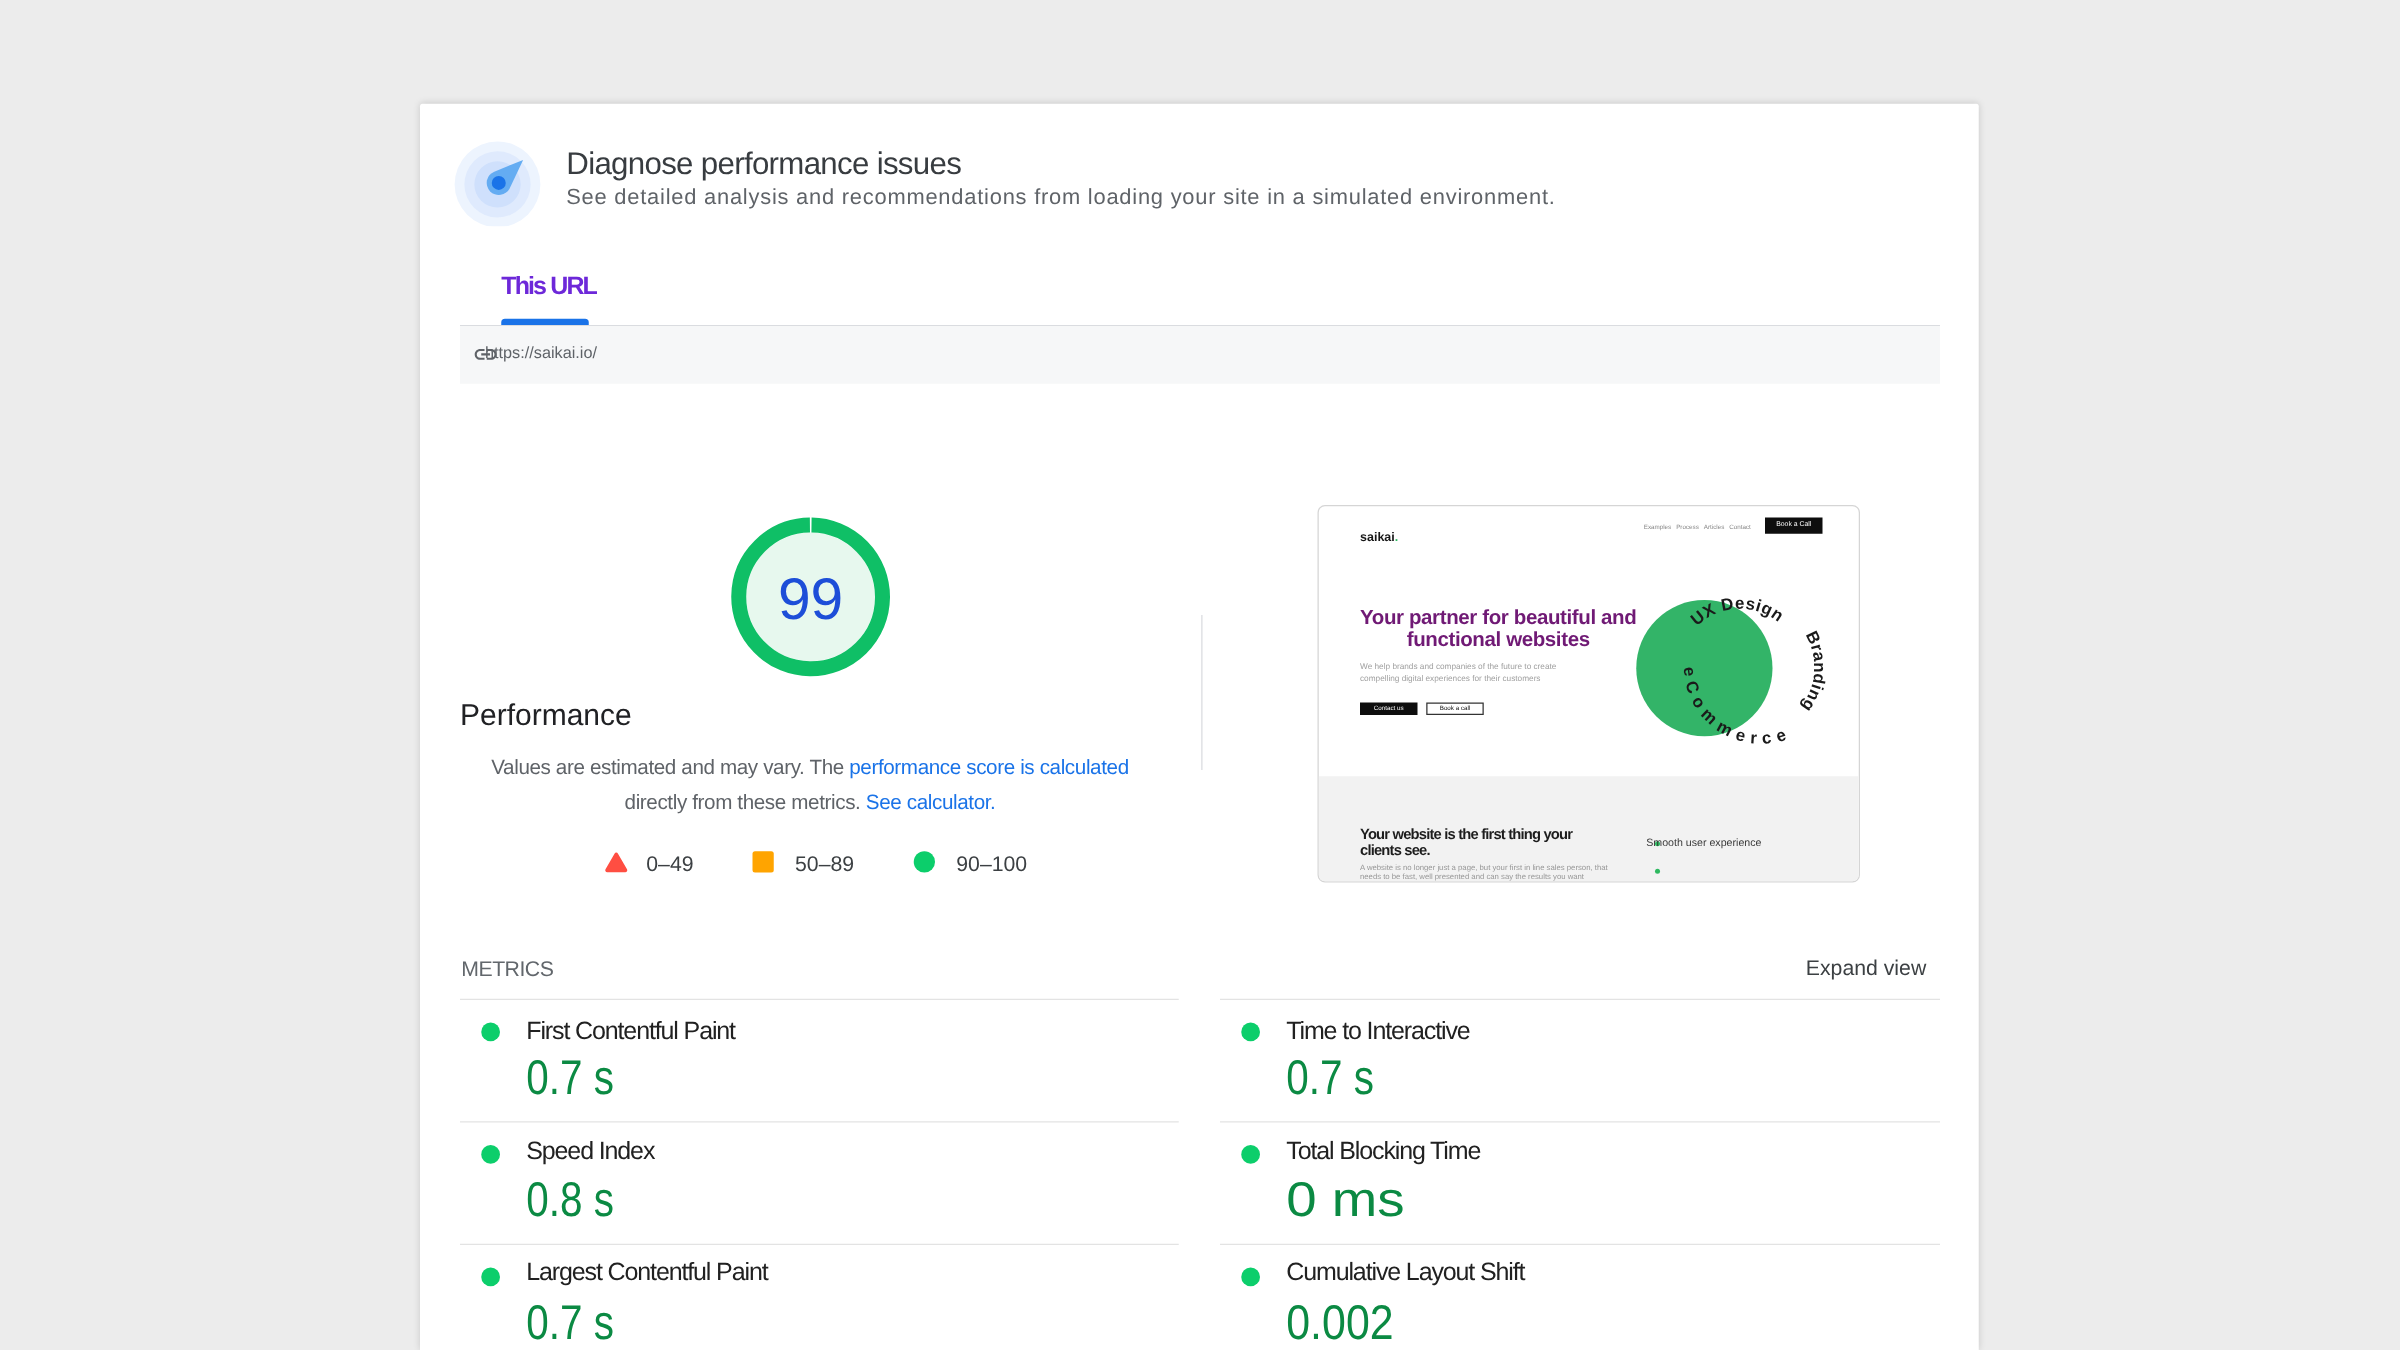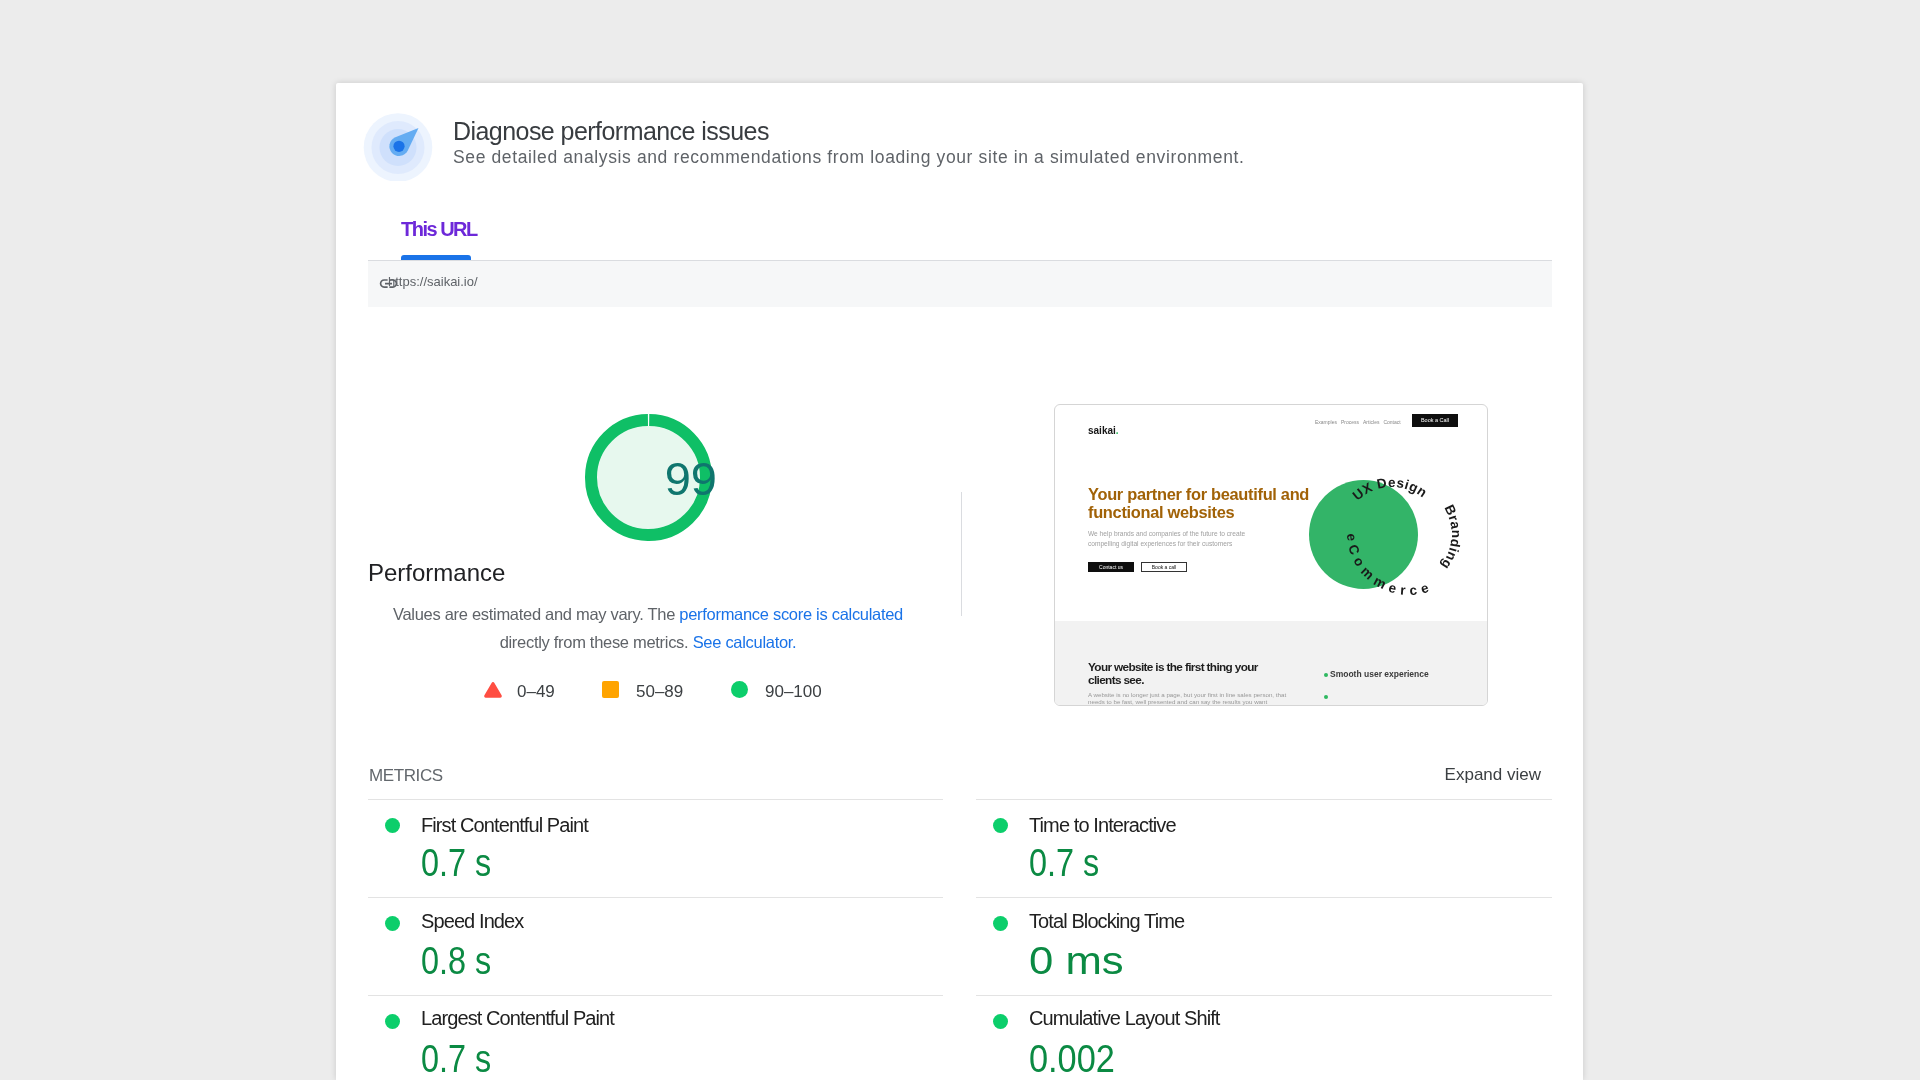--- a/index.html
+++ b/index.html
@@ -17,21 +17,21 @@
 #tabline { left:368px; top:260px; width:1184px; height:1px; background:#dadce0; }
 #tabind { left:401px; top:255px; width:70px; height:5px; background:#1a73e8; border-radius:3px 3px 0 0; }
 
 
 #urlbar { left:368px; top:261px; width:1184px; height:46px; background:#f6f7f8; }
 #urltxt { left:388px; top:275px; font-size:13px; color:#5f6368; line-height:1; }
 #linkicon { left:378px; top:273px; }
 
 
 #gauge { left:580px; top:409px; }
-#score { left:580px; top:454.6px; width:137px; text-align:right; font-size:47px; color:#0f766e; line-height:1; }
+#score { left:580px; top:454.6px; width:137px; text-align:center; font-size:47px; color:#1d4ed8; line-height:1; }
 #perf { left:368px; top:560.5px; width:561px; text-align:left; font-size:24px; color:#202124; line-height:1; }
 #para { left:368px; top:600px; width:560px; text-align:center; font-size:16.5px; line-height:28.3px; color:#5f6368; letter-spacing:-0.3px; }
 #para a { color:#1a73e8; text-decoration:none; }
 
 
 .ltxt { font-size:17px; color:#3c4043; line-height:1; top:683px; }
 
 #lsq { left:602px; top:681px; width:17px; height:17px; background:#ffa400; border-radius:2px; }
 #lci { left:731px; top:681px; width:17px; height:17px; border-radius:50%; background:#0cce6b; }
 
@@ -143,25 +143,25 @@
       <textPath href="#cw1" startOffset="38.5">UX Design</textPath>
     </text>
     <text font-family="Liberation Sans" font-size="13.5" font-weight="700" fill="#1a1a1a" letter-spacing="0.3">
       <textPath href="#cw2" startOffset="130.7">Branding</textPath>
     </text>
     <text font-family="Liberation Sans" font-size="13.5" font-weight="700" fill="#1a1a1a" letter-spacing="5">
       <textPath href="#ccw" startOffset="1">eCommerce</textPath>
     </text>
   </svg>
 
-  <div class="abs" style="left:33px;top:79.5px;font-size:16.4px;font-weight:700;color:#a16207;letter-spacing:-0.3px;line-height:18px;">Your partner for beautiful and<br>functional websites</div>
+  <div class="abs" style="left:33px;top:79.5px;font-size:16.4px;font-weight:700;color:#701a75;letter-spacing:-0.3px;line-height:18px;text-align:center;">Your partner for beautiful and<br>functional websites</div>
   <div class="abs" style="left:33px;top:124px;font-size:6.6px;color:#a0a0a0;line-height:9.5px;">We help brands and companies of the future to create<br>compelling digital experiences for their customers</div>
   <div class="abs" style="left:33px;top:156.5px;width:46px;height:10px;background:#0e0e0e;color:#fff;font-size:5px;text-align:center;line-height:10px;">Contact us</div>
   <div class="abs" style="left:86px;top:156.5px;width:46px;height:10px;background:#fff;border:1px solid #333;color:#111;font-size:5px;text-align:center;line-height:8px;">Book a call</div>
 
   <div class="abs" style="left:0;top:216px;width:434px;height:86px;background:#f2f2f2;"></div>
   <div class="abs" style="left:33px;top:255.8px;font-size:11.8px;font-weight:700;color:#1d1d1d;letter-spacing:-0.65px;line-height:13.5px;">Your website is the first thing your<br>clients see.</div>
   <div class="abs" style="left:33px;top:285.5px;font-size:6.2px;color:#979797;line-height:7.5px;">A website is no longer just a page, but your first in line sales person, that<br>needs to be fast, well presented and can say the results you want</div>
   <div class="abs" style="left:268.5px;top:267.5px;width:4.5px;height:4.5px;border-radius:50%;background:#2eb960;"></div>
-  <div class="abs" style="left:275px;top:264.9px;font-size:8.5px;color:#3a3a3a;line-height:1;font-weight:bold;">Smooth user experience</div>
+  <div class="abs" style="left:262px;top:264.9px;font-size:8.5px;color:#3a3a3a;line-height:1;">Smooth user experience</div>
   <div class="abs" style="left:268.5px;top:289.5px;width:4.5px;height:4.5px;border-radius:50%;background:#2eb960;"></div>
   <div class="abs" style="left:277px;top:284.2px;font-size:8.5px;color:#3a3a3a;line-height:1;margin-top:19px;">Functional design</div>
 </div>
 
 </body></html>

